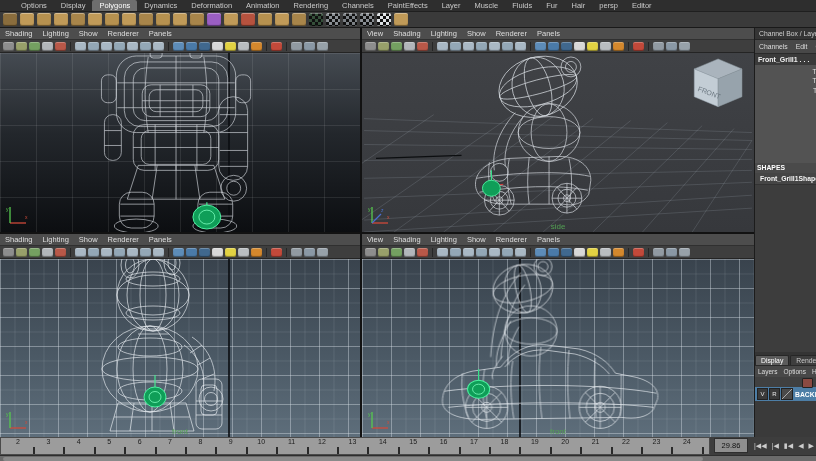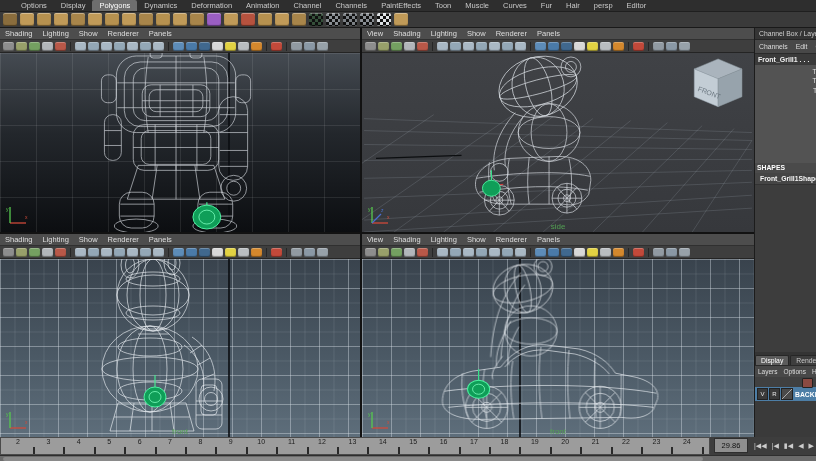--- a/index.html
+++ b/index.html
@@ -91,26 +91,26 @@
 </head>
 <body>
 
 <div class="shelf-tabs">
     <span class="shelf-tab">Options</span>
     <span class="shelf-tab">Display</span>
     <span class="shelf-tab active">Polygons</span>
     <span class="shelf-tab">Dynamics</span>
     <span class="shelf-tab">Deformation</span>
     <span class="shelf-tab">Animation</span>
-    <span class="shelf-tab">Channel</span>
+    <span class="shelf-tab">Rendering</span>
     <span class="shelf-tab">Channels</span>
     <span class="shelf-tab">PaintEffects</span>
-    <span class="shelf-tab">Toon</span>
+    <span class="shelf-tab">Layer</span>
     <span class="shelf-tab">Muscle</span>
-    <span class="shelf-tab">Curves</span>
+    <span class="shelf-tab">Fluids</span>
     <span class="shelf-tab">Fur</span>
     <span class="shelf-tab">Hair</span>
     <span class="shelf-tab">persp</span>
     <span class="shelf-tab">Editor</span>
   </div>
 <div class="shelf-icons">
     <span class="shelf-icon" style="background-color: rgb(138, 109, 61);"></span>
     <span class="shelf-icon" style="background-color: rgb(192, 154, 88);"></span>
     <span class="shelf-icon" style="background-color: rgb(182, 145, 79);"></span>
     <span class="shelf-icon" style="background-color: rgb(192, 154, 88);"></span>

